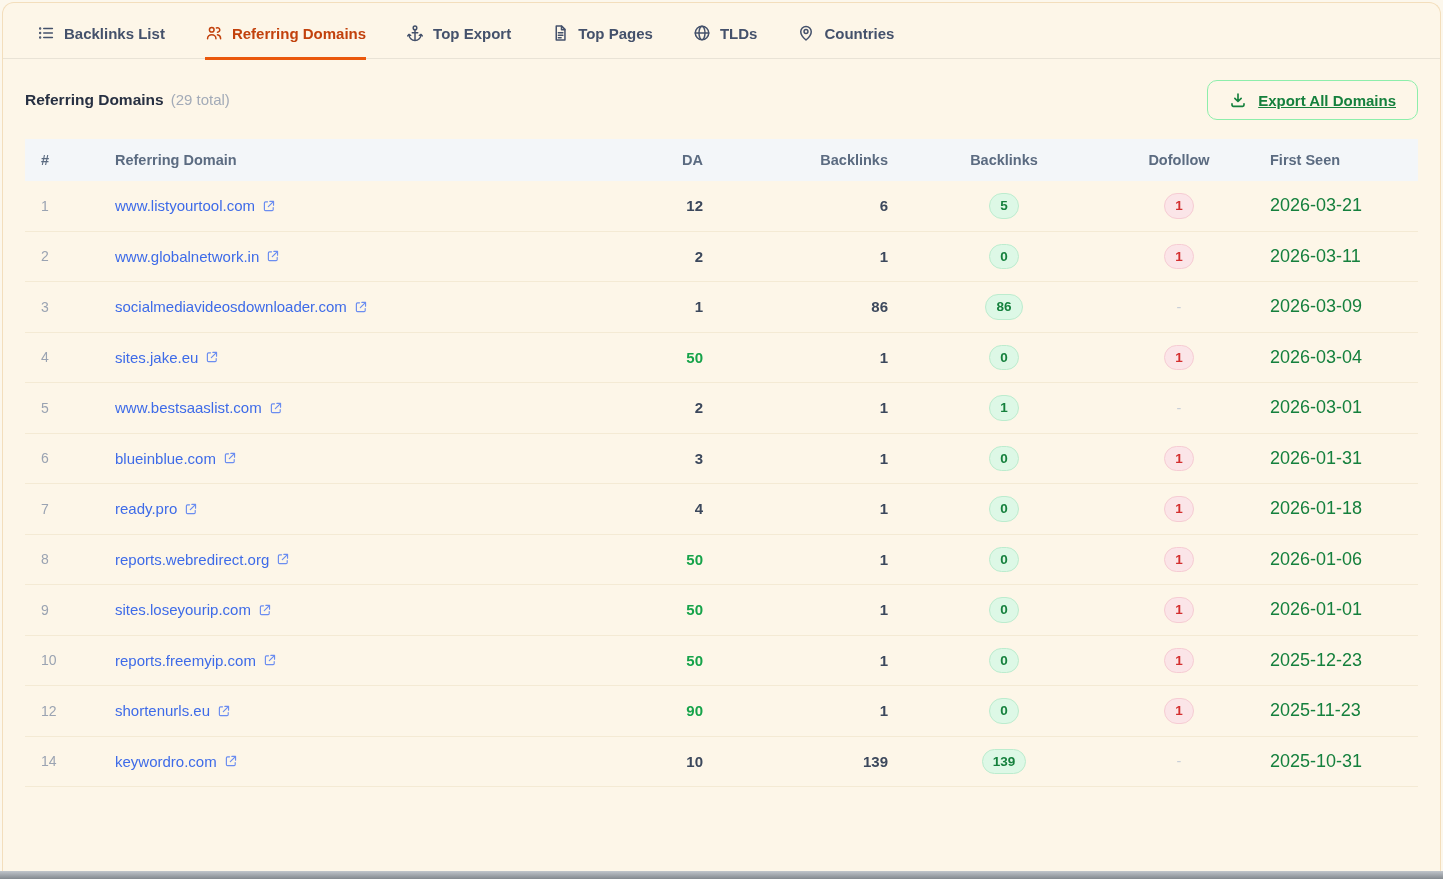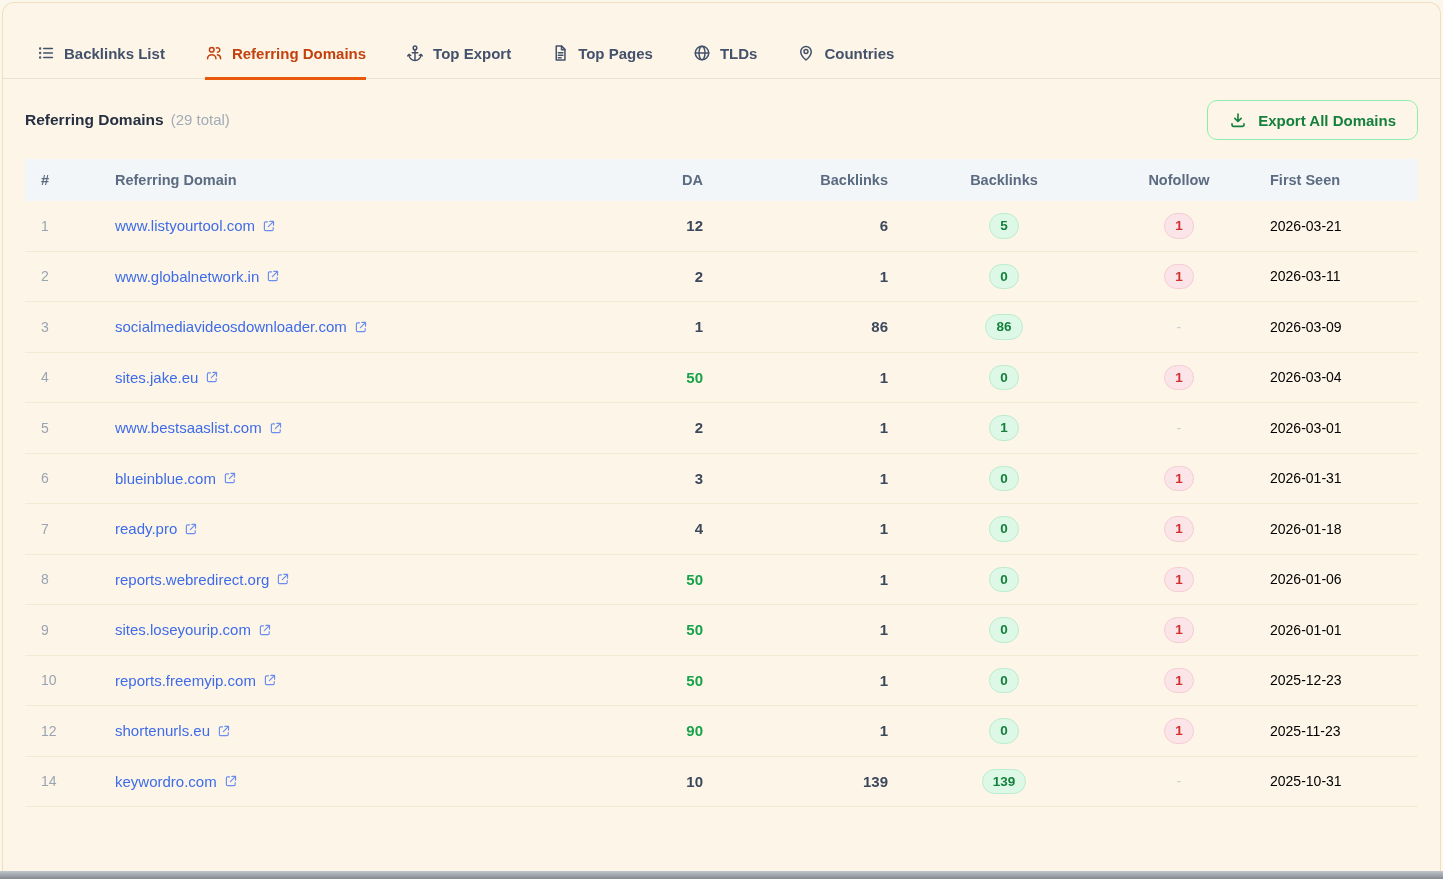--- a/index.html
+++ b/index.html
@@ -21,40 +21,41 @@
   .tabbar {
     display:flex; align-items:flex-end; gap:40px;
     padding:21px 34px 0 34px;
     border-bottom:1px solid #e9e3d6;
   }
   .tab {
     display:flex; align-items:center; gap:9px;
     padding-bottom:15px;
     font-size:15px; font-weight:700; color:#44516b;
     cursor:pointer; border-bottom:3px solid transparent;
-    margin-bottom:-2px; white-space:nowrap;margin-top:20px;
+    margin-bottom:-2px; white-space:nowrap;
   }
   .tab.active { color:#c2410c; border-bottom-color:#ea580c; }
   .tab svg { width:18px; height:18px; stroke:currentColor; fill:none; stroke-width:2; stroke-linecap:round; stroke-linejoin:round; }
   
   .section-header {
     display:flex; align-items:center; justify-content:space-between;
     padding:21px 22px 19px 22px;
   }
   .title-wrap { display:flex; align-items:baseline; gap:7px; }
   .sec-title { font-size:15.5px; font-weight:800; color:#273042; }
   .sec-count { font-size:15px; color:#a3abb8; }
   .export-btn {
     display:flex; align-items:center; gap:11px;
     padding:10px 21px;
     background:transparent;
     border:1px solid #8deeab; border-radius:10px;
     color:#15803d; font-weight:800; font-size:15px;
     font-family:"Liberation Sans", sans-serif;
     cursor:pointer;
+    text-decoration:underline;
   }
   .export-btn svg { width:18px; height:18px; stroke:currentColor; fill:none; stroke-width:2.2; stroke-linecap:round; stroke-linejoin:round; }
   
   .table-wrap { margin:0 22px; }
   table { width:100%; border-collapse:collapse; table-layout:fixed; }
   thead th {
     background:#f3f6f9;
     padding:13px 16px;
     font-size:14.5px; font-weight:700; color:#5b6b81;
     text-align:left; white-space:nowrap;
@@ -78,21 +79,21 @@
   td.c-da, td.c-backlinks { font-weight:700; color:#3c485c; font-size:15px; }
   td.c-da .high { color:#16a34a;margin-top:20px; }
   .badge {
     display:inline-block; min-width:16px;
     padding:4px 10px; border-radius:999px;
     font-size:13.5px; font-weight:700; line-height:1.15;
   }
   .badge.green { background:#ddf8e6; border:1px solid #bcecce; color:#15803d; }
   .badge.red   { background:#fbe5e8; border:1px solid #f6ccd3; color:#d32f2f; }
   .dash { color:#c9cfd8; }
-  td.c-first { font-size:14px; color:#000000; }
+  td.c-first { font-size:18px; color:#15803d; }
   
   .bottom-bar {
     position:absolute; left:0; right:0; bottom:0; height:8px;
     background:linear-gradient(#c0c5cb, #83898f);
   }
 </style>
 </head>
 <body>
 
 <div class="card">
@@ -180,21 +181,21 @@
           <col style="width:150px">
           <col>
       </colgroup>
       <thead>
           <tr>
             <th>#</th>
             <th>Referring Domain</th>
             <th>DA</th>
             <th>Backlinks</th>
             <th>Backlinks</th>
-            <th>Nofollow</th>
+            <th>Dofollow</th>
             <th>First Seen</th>
           </tr>
         </thead>
       <tbody>
           <tr>
             <td class="c-num">1</td>
             <td class="c-domain"><a class="domain-link">
                 <span>www.listyourtool.com</span>
                 <svg class="ext" viewBox="0 0 24 24" stroke="currentColor" fill="none" stroke-width="2" stroke-linecap="round" stroke-linejoin="round">
                   <path d="M9.5 4.8H6A1.9 1.9 0 0 0 4.1 6.7V18A1.9 1.9 0 0 0 6 19.9h11.3a1.9 1.9 0 0 0 1.9-1.9v-3.5"></path>

